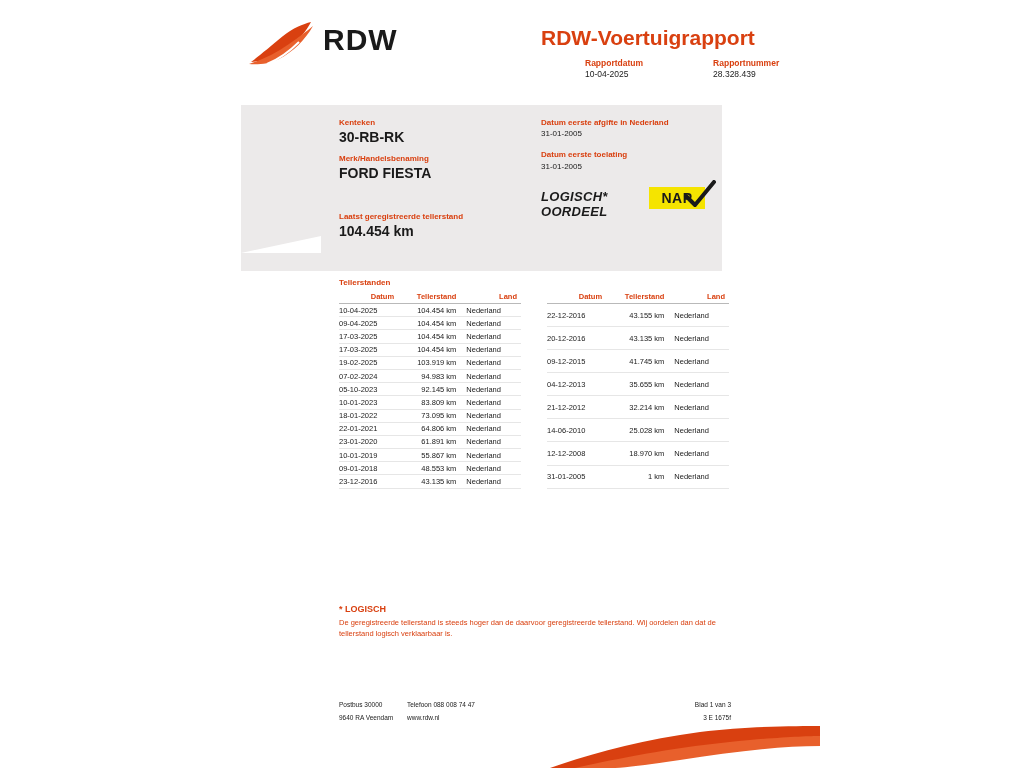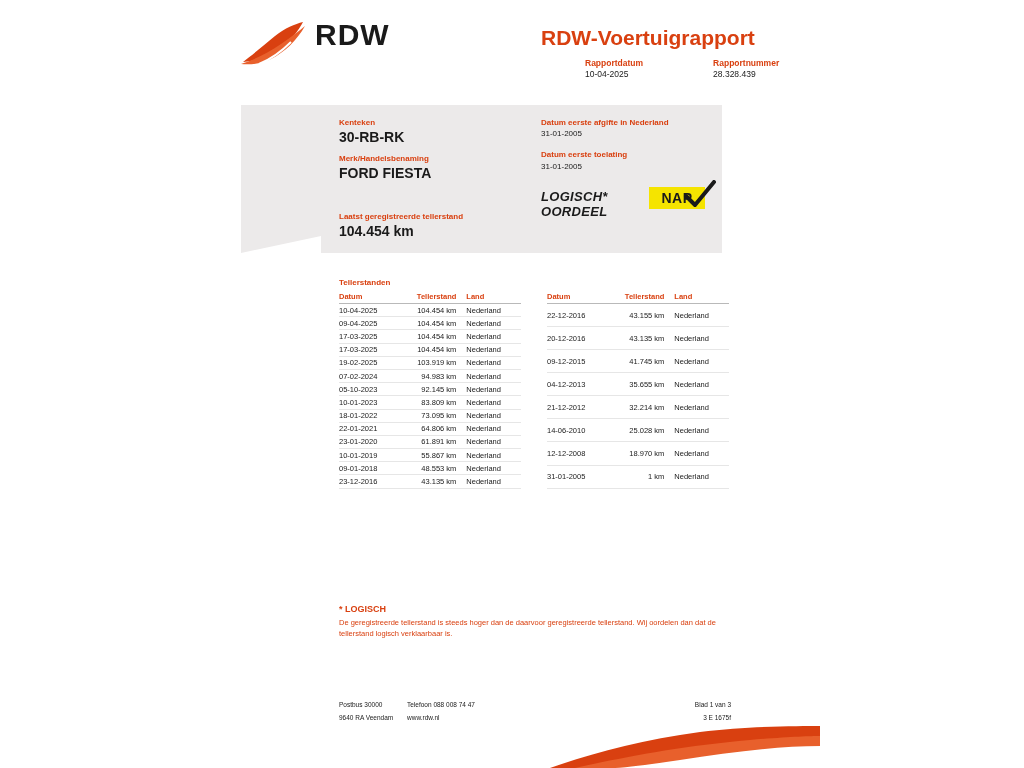--- a/index.html
+++ b/index.html
@@ -19,23 +19,24 @@
   
   .header {
     position: absolute;
     top: 20px;
     left: 241px;
     width: 520px;
     height: 70px;
   }
   .logo-wrap {
     position: absolute;
-    left: 0;
+    left: 8px;
     top: 0;
     display: flex;
+    align-items: center;
   }
   .logo-mark {
     width: 66px;
     height: 46px;
     position: relative;
     margin-right: 8px;
   }
   .logo-mark svg { display: block; }
   .logo-text {
     font-size: 30px;
@@ -72,21 +73,21 @@
     color: #1a1a1a;
     line-height: 1.3;
   }
 
   
   .panel {
     position: absolute;
     left: 241px;
     top: 105px;
     width: 481px;
-    height: 148px;
+    height: 166px;
     background: #eceaea;
   }
   .panel-notch {
     position: absolute;
     left: 241px;
     top: 236px;
     width: 80px;
     height: 17px;
     background: #ffffff;
     clip-path: polygon(0 100%, 100% 100%, 100% 0);
@@ -179,21 +180,21 @@
   }
   table.meter {
     border-collapse: collapse;
     width: 182px;
     font-size: 7.5px;
   }
   table.meter th {
     font-size: 7.5px;
     font-weight: bold;
     color: #d94010;
-    text-align: left;
+    text-align: right;
     padding: 1px 4px 2px 0;
     border-bottom: 1px solid #b9b9b9;
     white-space: nowrap;
   }
   table.meter th.num, table.meter td.num {
     text-align: right;
     padding-right: 8px;
   }
   table.meter td {
     padding: 1.6px 4px 1.6px 0;

